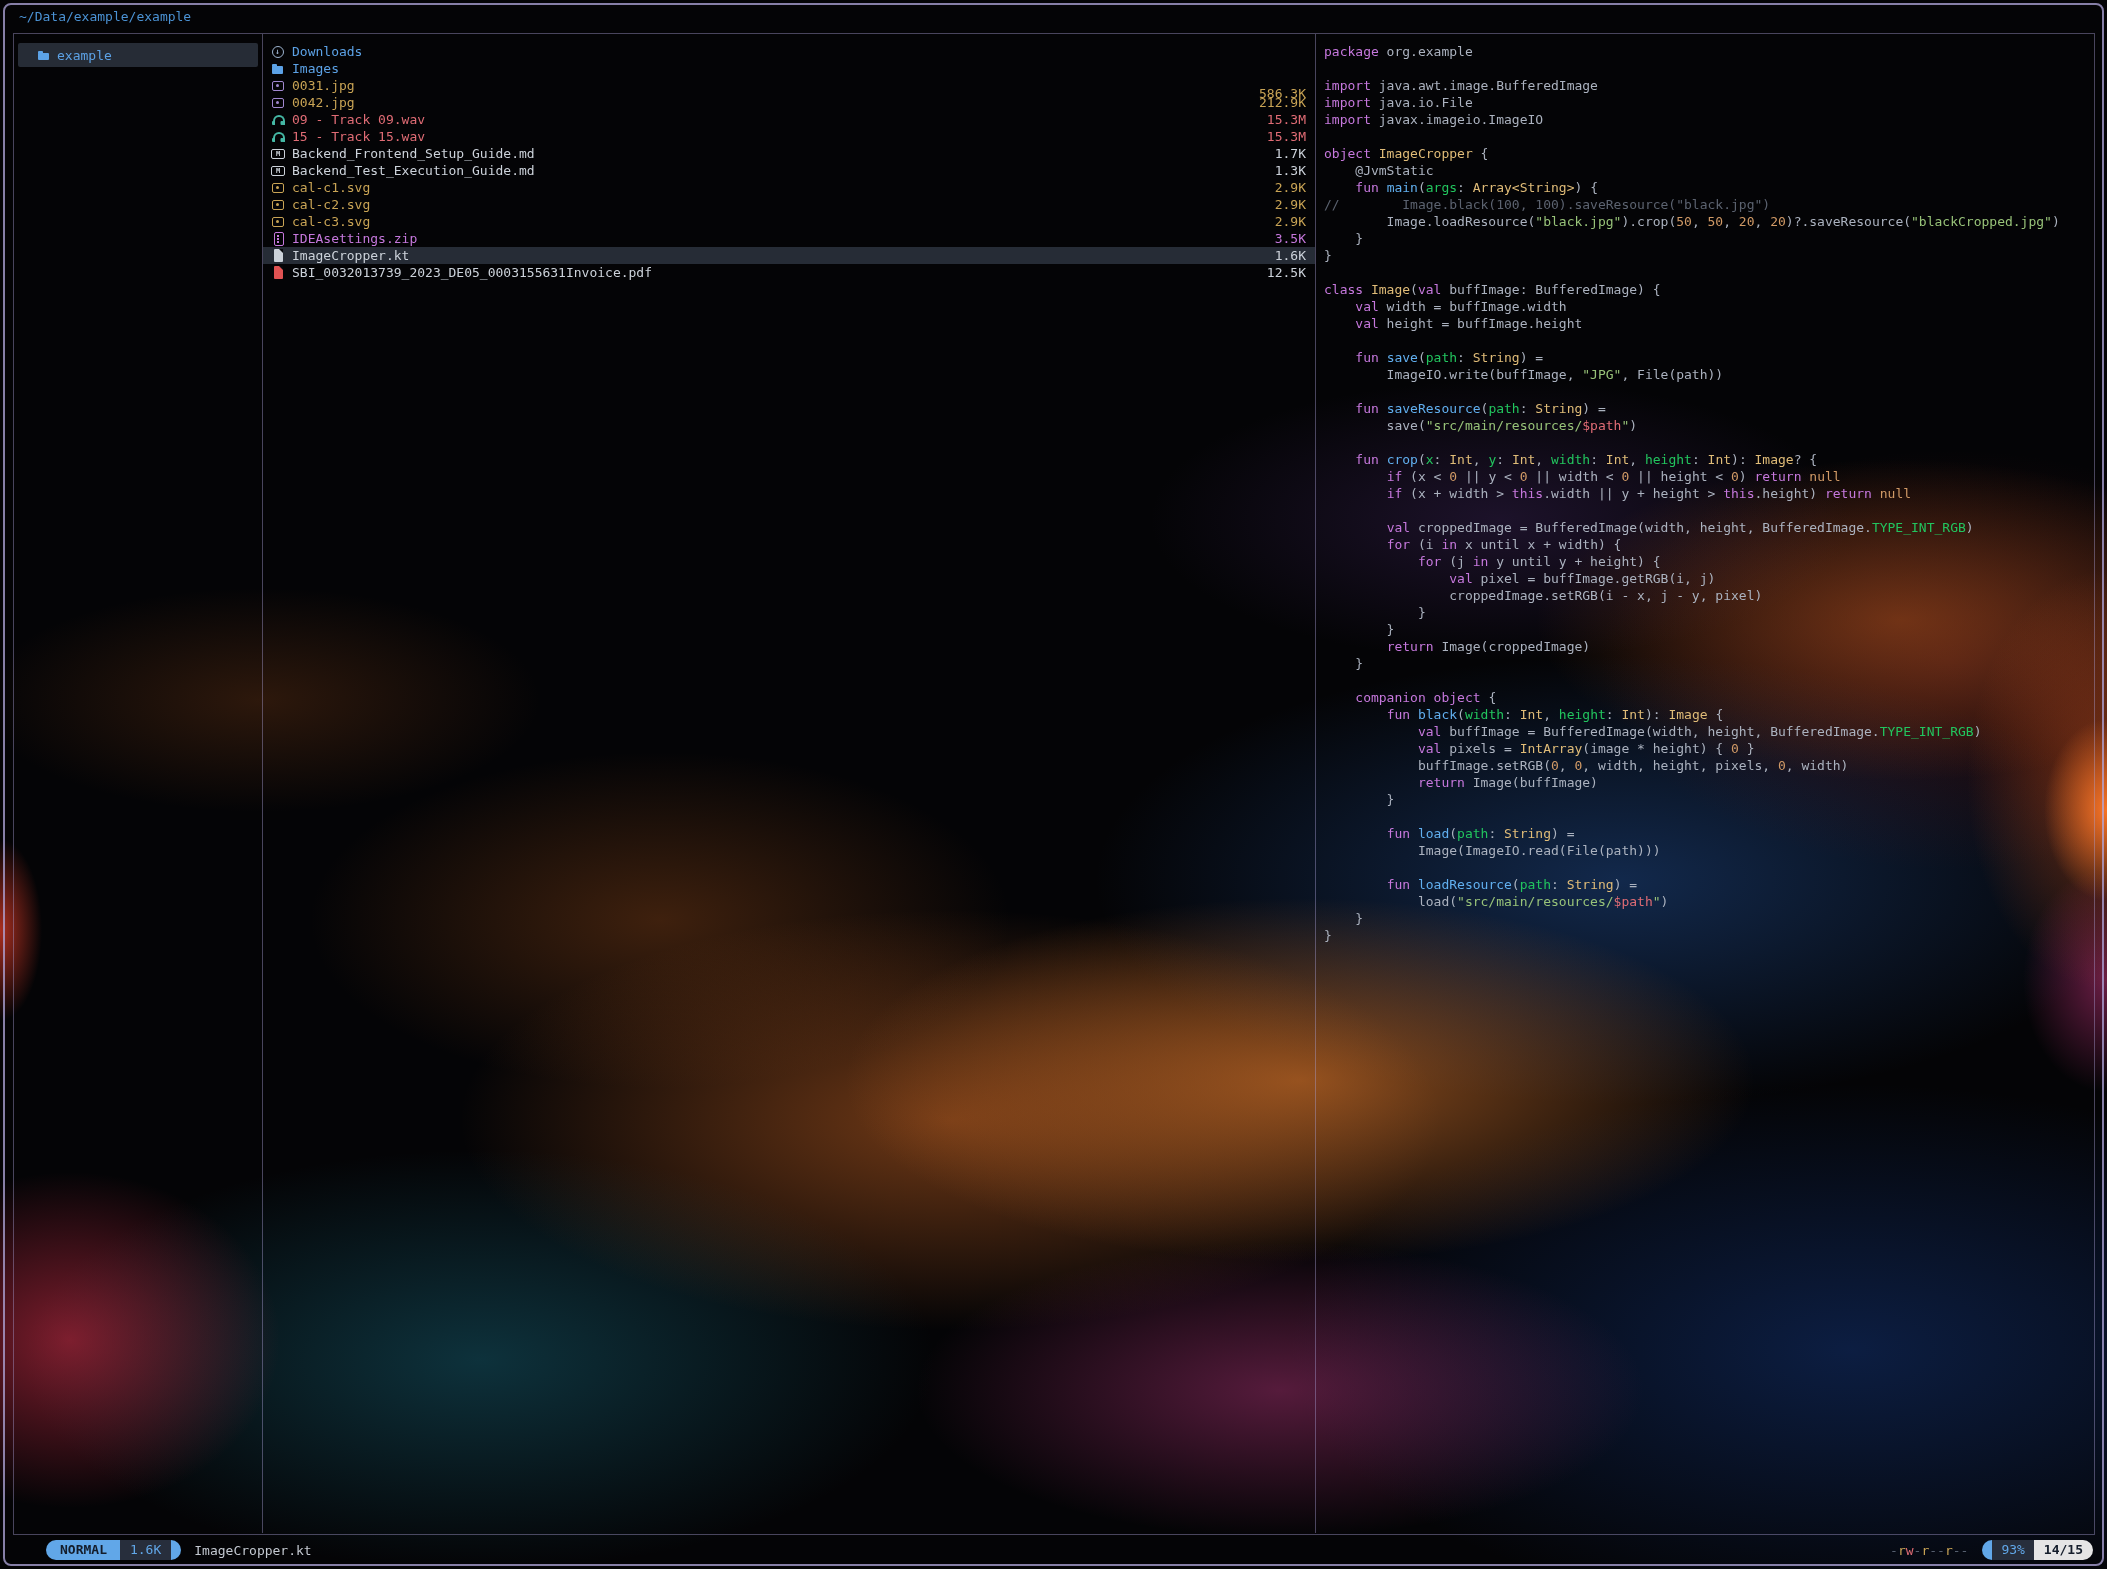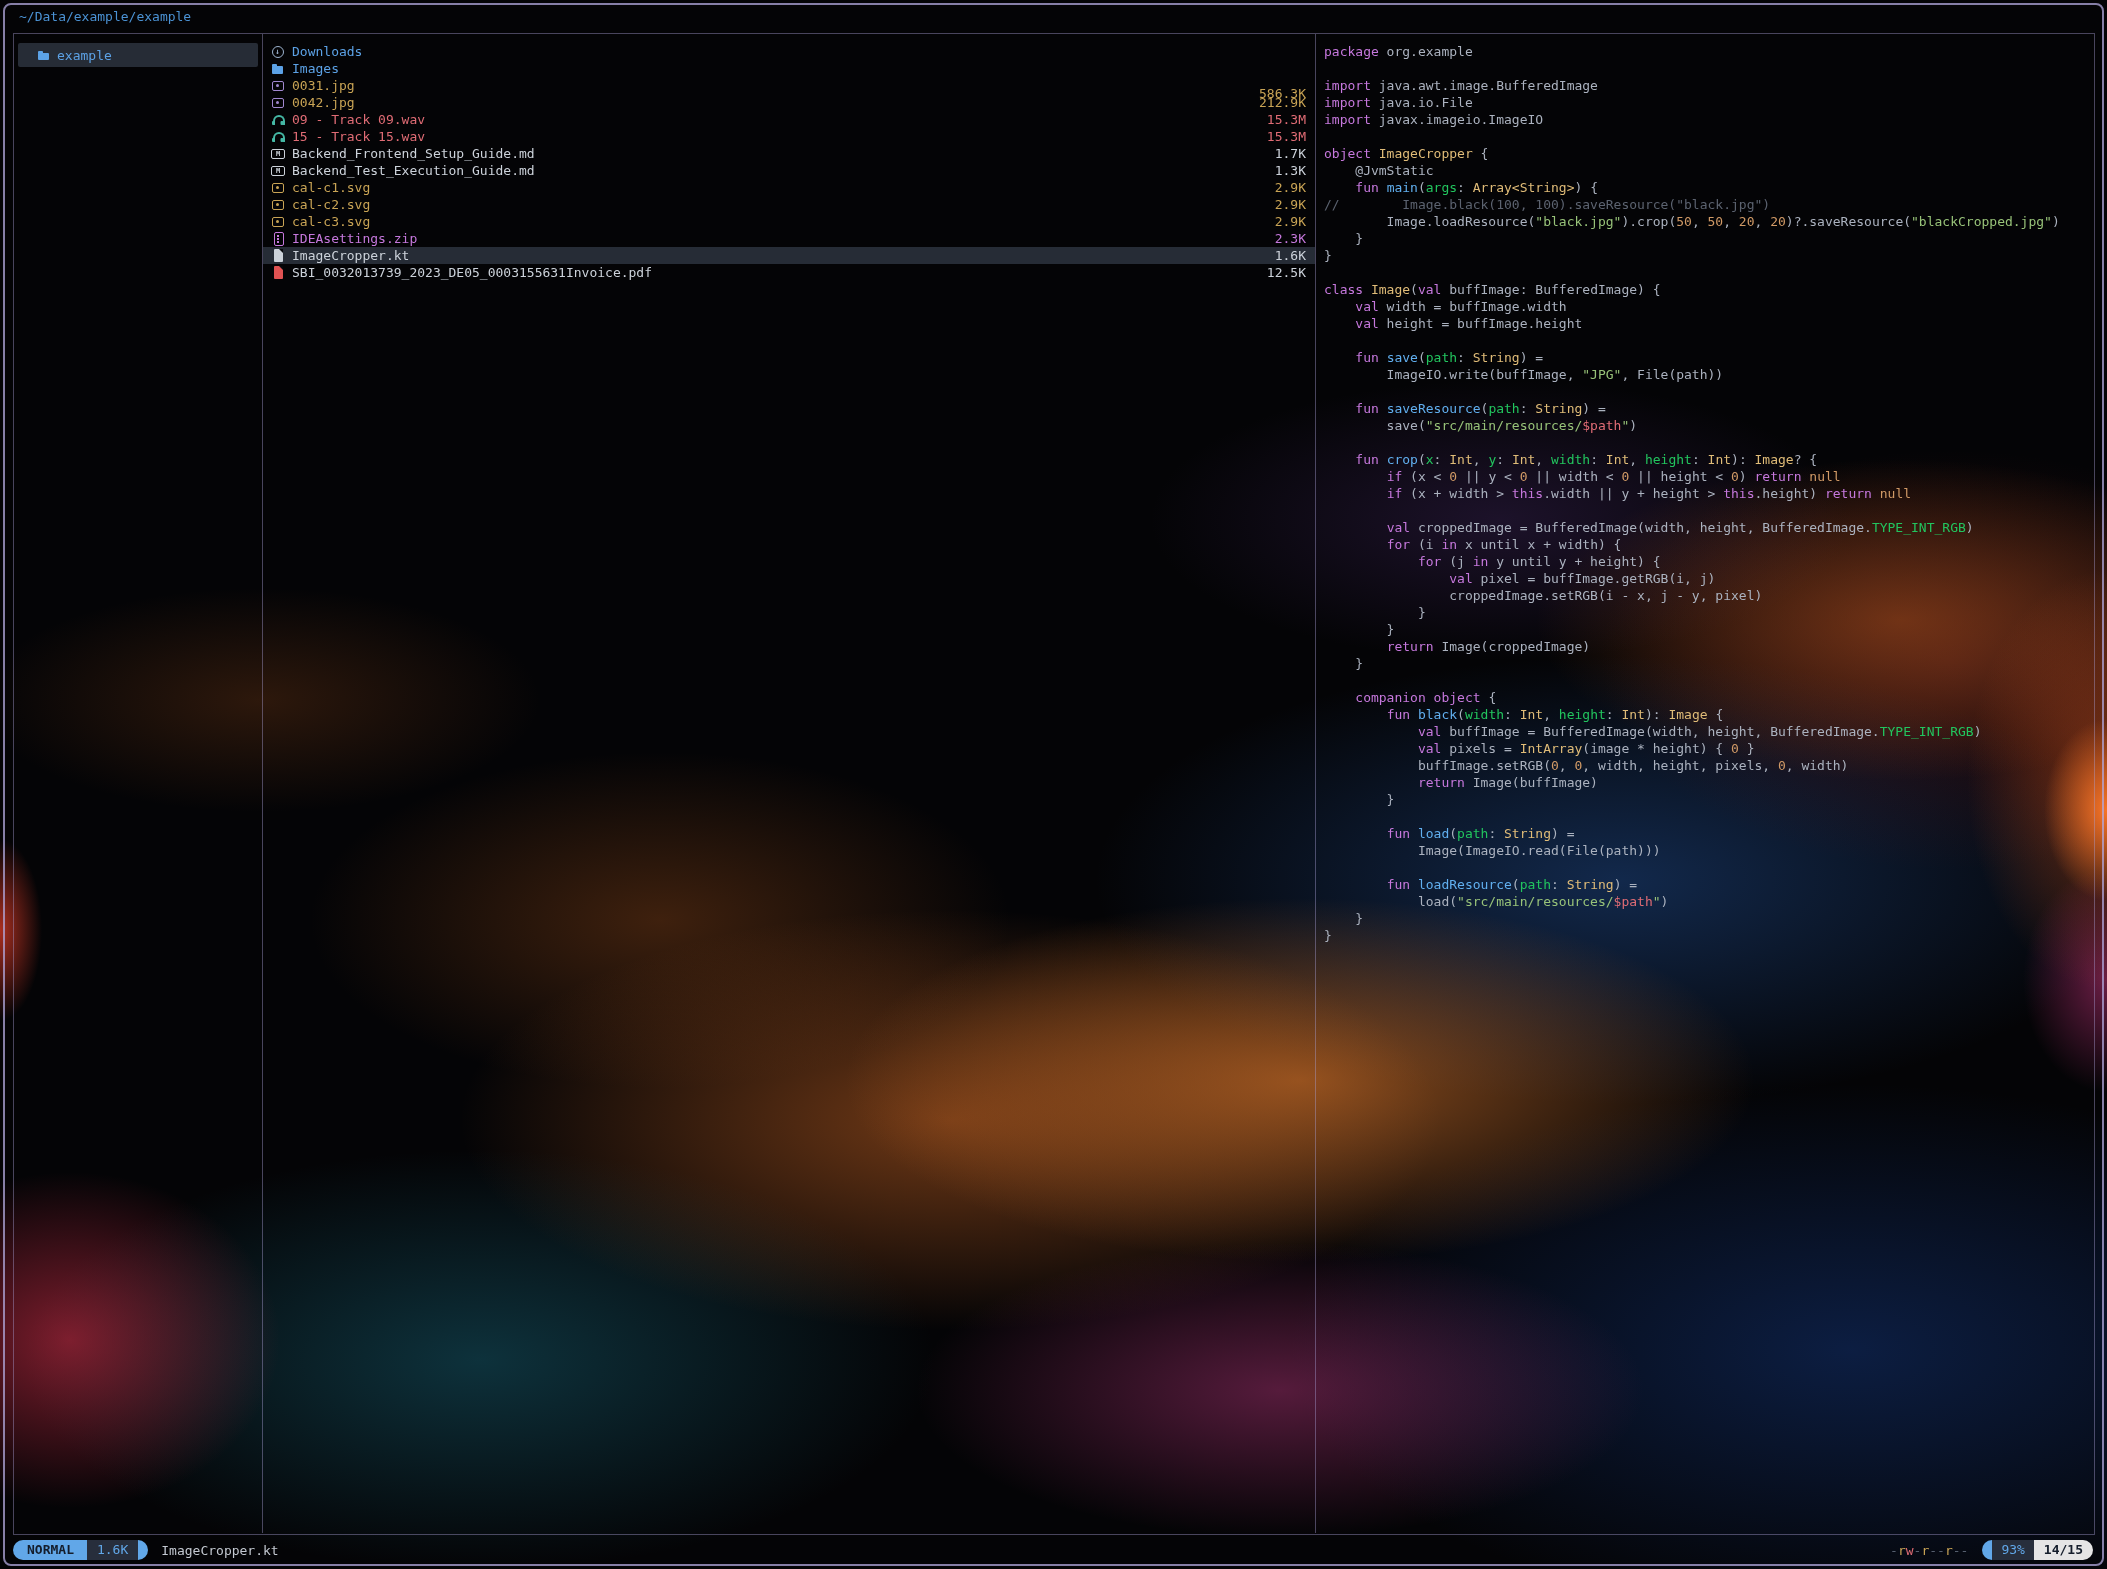--- a/index.html
+++ b/index.html
@@ -65,21 +65,21 @@
   .ico-markdown::before{content:"";position:absolute;left:0;top:2.5px;width:12px;height:8px;border:1.5px solid currentColor;border-radius:2px;}
   .ico-markdown::after{content:"M";position:absolute;left:0;top:3px;width:14px;height:8px;font:bold 7px/8px "DejaVu Sans Mono",monospace;text-align:center;}
   .ico-zip::before{content:"";position:absolute;left:2.5px;top:0.5px;width:8px;height:12px;border:1.5px solid currentColor;border-radius:2px;}
   .ico-zip::after{content:"";position:absolute;left:6px;top:3px;width:2px;height:2px;background:currentColor;box-shadow:0 3px 0 currentColor,0 6px 0 currentColor;}
   .ico-file::before,.ico-pdf::before{content:"";position:absolute;left:2.5px;top:0.5px;width:9px;height:12.5px;background:currentColor;border-radius:1px;}
   .ico-file::after,.ico-pdf::after{content:"";position:absolute;right:2.5px;top:0.5px;border:2.5px solid #07080c;border-left-color:transparent;border-bottom-color:transparent;}
 
   
   .status-bar{position:absolute;left:13px;right:14px;top:1540px;height:20px;
     display:flex;justify-content:space-between;align-items:center;font-size:13px;}
-  .sb-left,.sb-right{display:flex;align-items:center;height:20px;}
+  .sb-left,.sb-right{display:flex;align-items:center;height:20px;margin-left:33px;}
   .chip{display:inline-block;height:20px;line-height:20px;}
   .chip-mode{background:#61a7e8;color:#141d2b;font-weight:bold;padding:0 13px 0 14px;border-radius:10px 0 0 10px;}
   .chip-size{background:#272e3c;color:#61a7e8;padding:0 10px;}
   .cap-right{width:10px;height:20px;background:#61a7e8;border-radius:0 10px 10px 0;}
   .cap-left{width:10px;height:20px;background:#61a7e8;border-radius:10px 0 0 10px;}
   .sb-filename{color:#c3c8d0;margin-left:13px;}
   .permissions{margin-right:14px;letter-spacing:0;}
   .perm-dash{color:#565f6e}.perm-r{color:#c9a455}.perm-w{color:#e06c75}
   .chip-percent{background:#272e3c;color:#61a7e8;padding:0 9px;}
   .chip-pos{background:#e5e5e5;color:#141d2b;font-weight:bold;padding:0 10px;border-radius:0 10px 10px 0;}
@@ -104,21 +104,21 @@
       <div class="frow"><span class="ico ico-folder" style="color: rgb(92, 162, 230);"></span><span class="fname" style="color: rgb(92, 162, 230);">Images</span><span class="fsize" style="color: rgb(92, 162, 230);"></span></div>
       <div class="frow"><span class="ico ico-image" style="color: rgb(161, 136, 208);"></span><span class="fname" style="color: rgb(201, 164, 85);">0031.jpg</span><span class="fsize" style="color: rgb(201, 164, 85); margin-top: 16px;">586.3K</span></div>
       <div class="frow"><span class="ico ico-image" style="color: rgb(161, 136, 208);"></span><span class="fname" style="color: rgb(201, 164, 85);">0042.jpg</span><span class="fsize" style="color: rgb(201, 164, 85);">212.9K</span></div>
       <div class="frow"><span class="ico ico-audio" style="color: rgb(69, 184, 165);"></span><span class="fname" style="color: rgb(224, 108, 117);">09 - Track 09.wav</span><span class="fsize" style="color: rgb(224, 108, 117);">15.3M</span></div>
       <div class="frow"><span class="ico ico-audio" style="color: rgb(69, 184, 165);"></span><span class="fname" style="color: rgb(224, 108, 117);">15 - Track 15.wav</span><span class="fsize" style="color: rgb(224, 108, 117);">15.3M</span></div>
       <div class="frow"><span class="ico ico-markdown" style="color: rgb(204, 210, 218);"></span><span class="fname" style="color: rgb(204, 210, 218);">Backend_Frontend_Setup_Guide.md</span><span class="fsize" style="color: rgb(204, 210, 218);">1.7K</span></div>
       <div class="frow"><span class="ico ico-markdown" style="color: rgb(204, 210, 218);"></span><span class="fname" style="color: rgb(204, 210, 218);">Backend_Test_Execution_Guide.md</span><span class="fsize" style="color: rgb(204, 210, 218);">1.3K</span></div>
       <div class="frow"><span class="ico ico-image" style="color: rgb(201, 164, 85);"></span><span class="fname" style="color: rgb(201, 164, 85);">cal-c1.svg</span><span class="fsize" style="color: rgb(201, 164, 85);">2.9K</span></div>
       <div class="frow"><span class="ico ico-image" style="color: rgb(201, 164, 85);"></span><span class="fname" style="color: rgb(201, 164, 85);">cal-c2.svg</span><span class="fsize" style="color: rgb(201, 164, 85);">2.9K</span></div>
       <div class="frow"><span class="ico ico-image" style="color: rgb(201, 164, 85);"></span><span class="fname" style="color: rgb(201, 164, 85);">cal-c3.svg</span><span class="fsize" style="color: rgb(201, 164, 85);">2.9K</span></div>
-      <div class="frow"><span class="ico ico-zip" style="color: rgb(198, 120, 221);"></span><span class="fname" style="color: rgb(198, 120, 221);">IDEAsettings.zip</span><span class="fsize" style="color: rgb(198, 120, 221);">2.3K</span></div>
+      <div class="frow"><span class="ico ico-zip" style="color: rgb(198, 120, 221);"></span><span class="fname" style="color: rgb(198, 120, 221);">IDEAsettings.zip</span><span class="fsize" style="color: rgb(198, 120, 221);">3.5K</span></div>
       <div class="frow selected"><span class="ico ico-file" style="color: rgb(204, 210, 218);"></span><span class="fname" style="color: rgb(204, 210, 218);">ImageCropper.kt</span><span class="fsize" style="color: rgb(204, 210, 218);">1.6K</span></div>
       <div class="frow"><span class="ico ico-pdf" style="color: rgb(224, 82, 82);"></span><span class="fname" style="color: rgb(204, 210, 218);">SBI_0032013739_2023_DE05_0003155631Invoice.pdf</span><span class="fsize" style="color: rgb(204, 210, 218);">12.5K</span></div>
     </div>
   <div class="pane preview-pane" id="preview-pane">
       <div class="code-line"><span class="tk-k">package</span><span class="tk-p"> org.example</span></div>
       <div class="code-line">&nbsp;</div>
       <div class="code-line"><span class="tk-k">import</span><span class="tk-p"> java.awt.image.BufferedImage</span></div>
       <div class="code-line"><span class="tk-k">import</span><span class="tk-p"> java.io.File</span></div>
       <div class="code-line"><span class="tk-k">import</span><span class="tk-p"> javax.imageio.ImageIO</span></div>
       <div class="code-line">&nbsp;</div>

